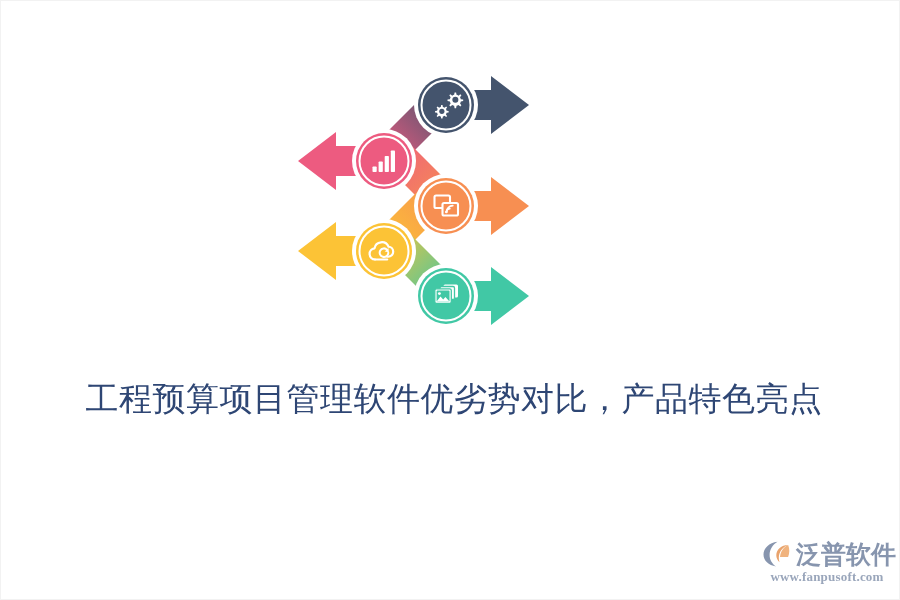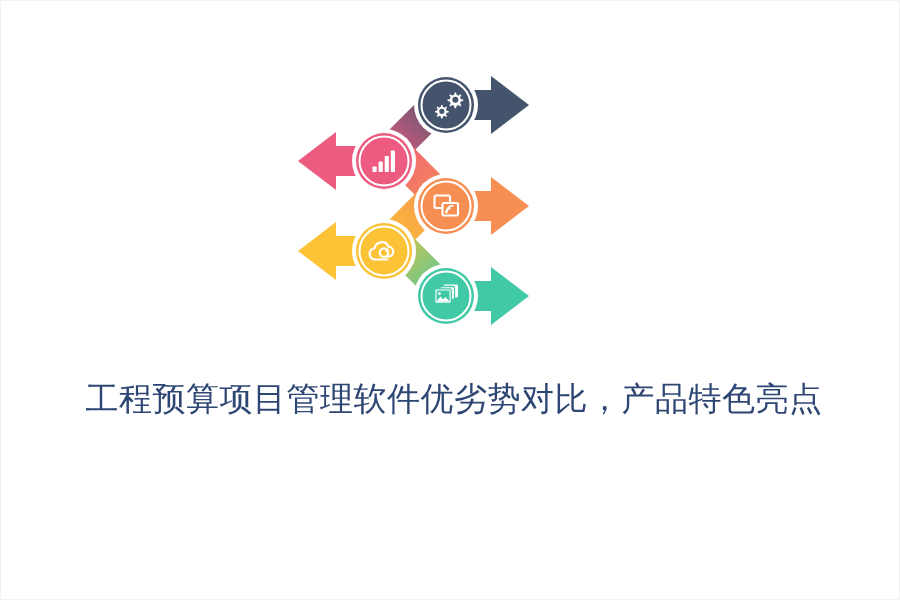--- a/index.html
+++ b/index.html
@@ -230,14 +230,32 @@
             <circle cx="153.4" cy="230.6" r="1.45" fill="#ffffff"></circle>
             <path d="M150.6 238.5 l3.9 -5.1 2.7 3.2 2.2 -2.6 4.1 4.5 Z" fill="#ffffff"></path>
           </g>
         </g>
       </g>
     </svg>
   </div>
 
   <div id="headline">工程预算项目管理软件优劣势对比，产品特色亮点</div>
 
+  <div id="logo">
+    <div id="logo-row">
+      <span id="logo-mark">
+        <svg viewBox="0 0 30 28" xmlns="http://www.w3.org/2000/svg">
+
+          <path d="M14.5 1.8 C6.0 2.6 0.5 8.4 0.5 14.6 C0.5 20.6 5.6 25.6 13.0 26.4
+                   C9.0 23.6 6.6 19.6 6.6 14.9 C6.6 9.6 9.6 4.8 14.5 1.8 Z" fill="#8795ae"></path>
+
+          <path d="M25.0 5.0 C18.5 5.0 13.3 9.6 13.3 15.3 C13.3 18.0 14.5 20.5 16.5 22.3
+                   C16.0 20.9 15.8 19.5 15.8 18.1 C15.8 12.0 19.6 7.0 25.0 5.0 Z" fill="#e9a36c"></path>
+          <path d="M25.2 5.1 C25.9 7.0 26.3 9.0 26.3 11.0 C26.3 13.1 25.9 15.1 25.1 16.9
+                   C22.0 16.9 19.3 16.9 17.0 16.9 C17.6 11.3 20.8 6.8 25.2 5.1 Z" fill="#f0b37e"></path>
+        </svg>
+      </span>
+      <span id="logo-name">泛普软件</span>
+    </div>
+    <div id="logo-url">www.fanpusoft.com</div>
+  </div>
 
 </div>
 
 </body></html>

